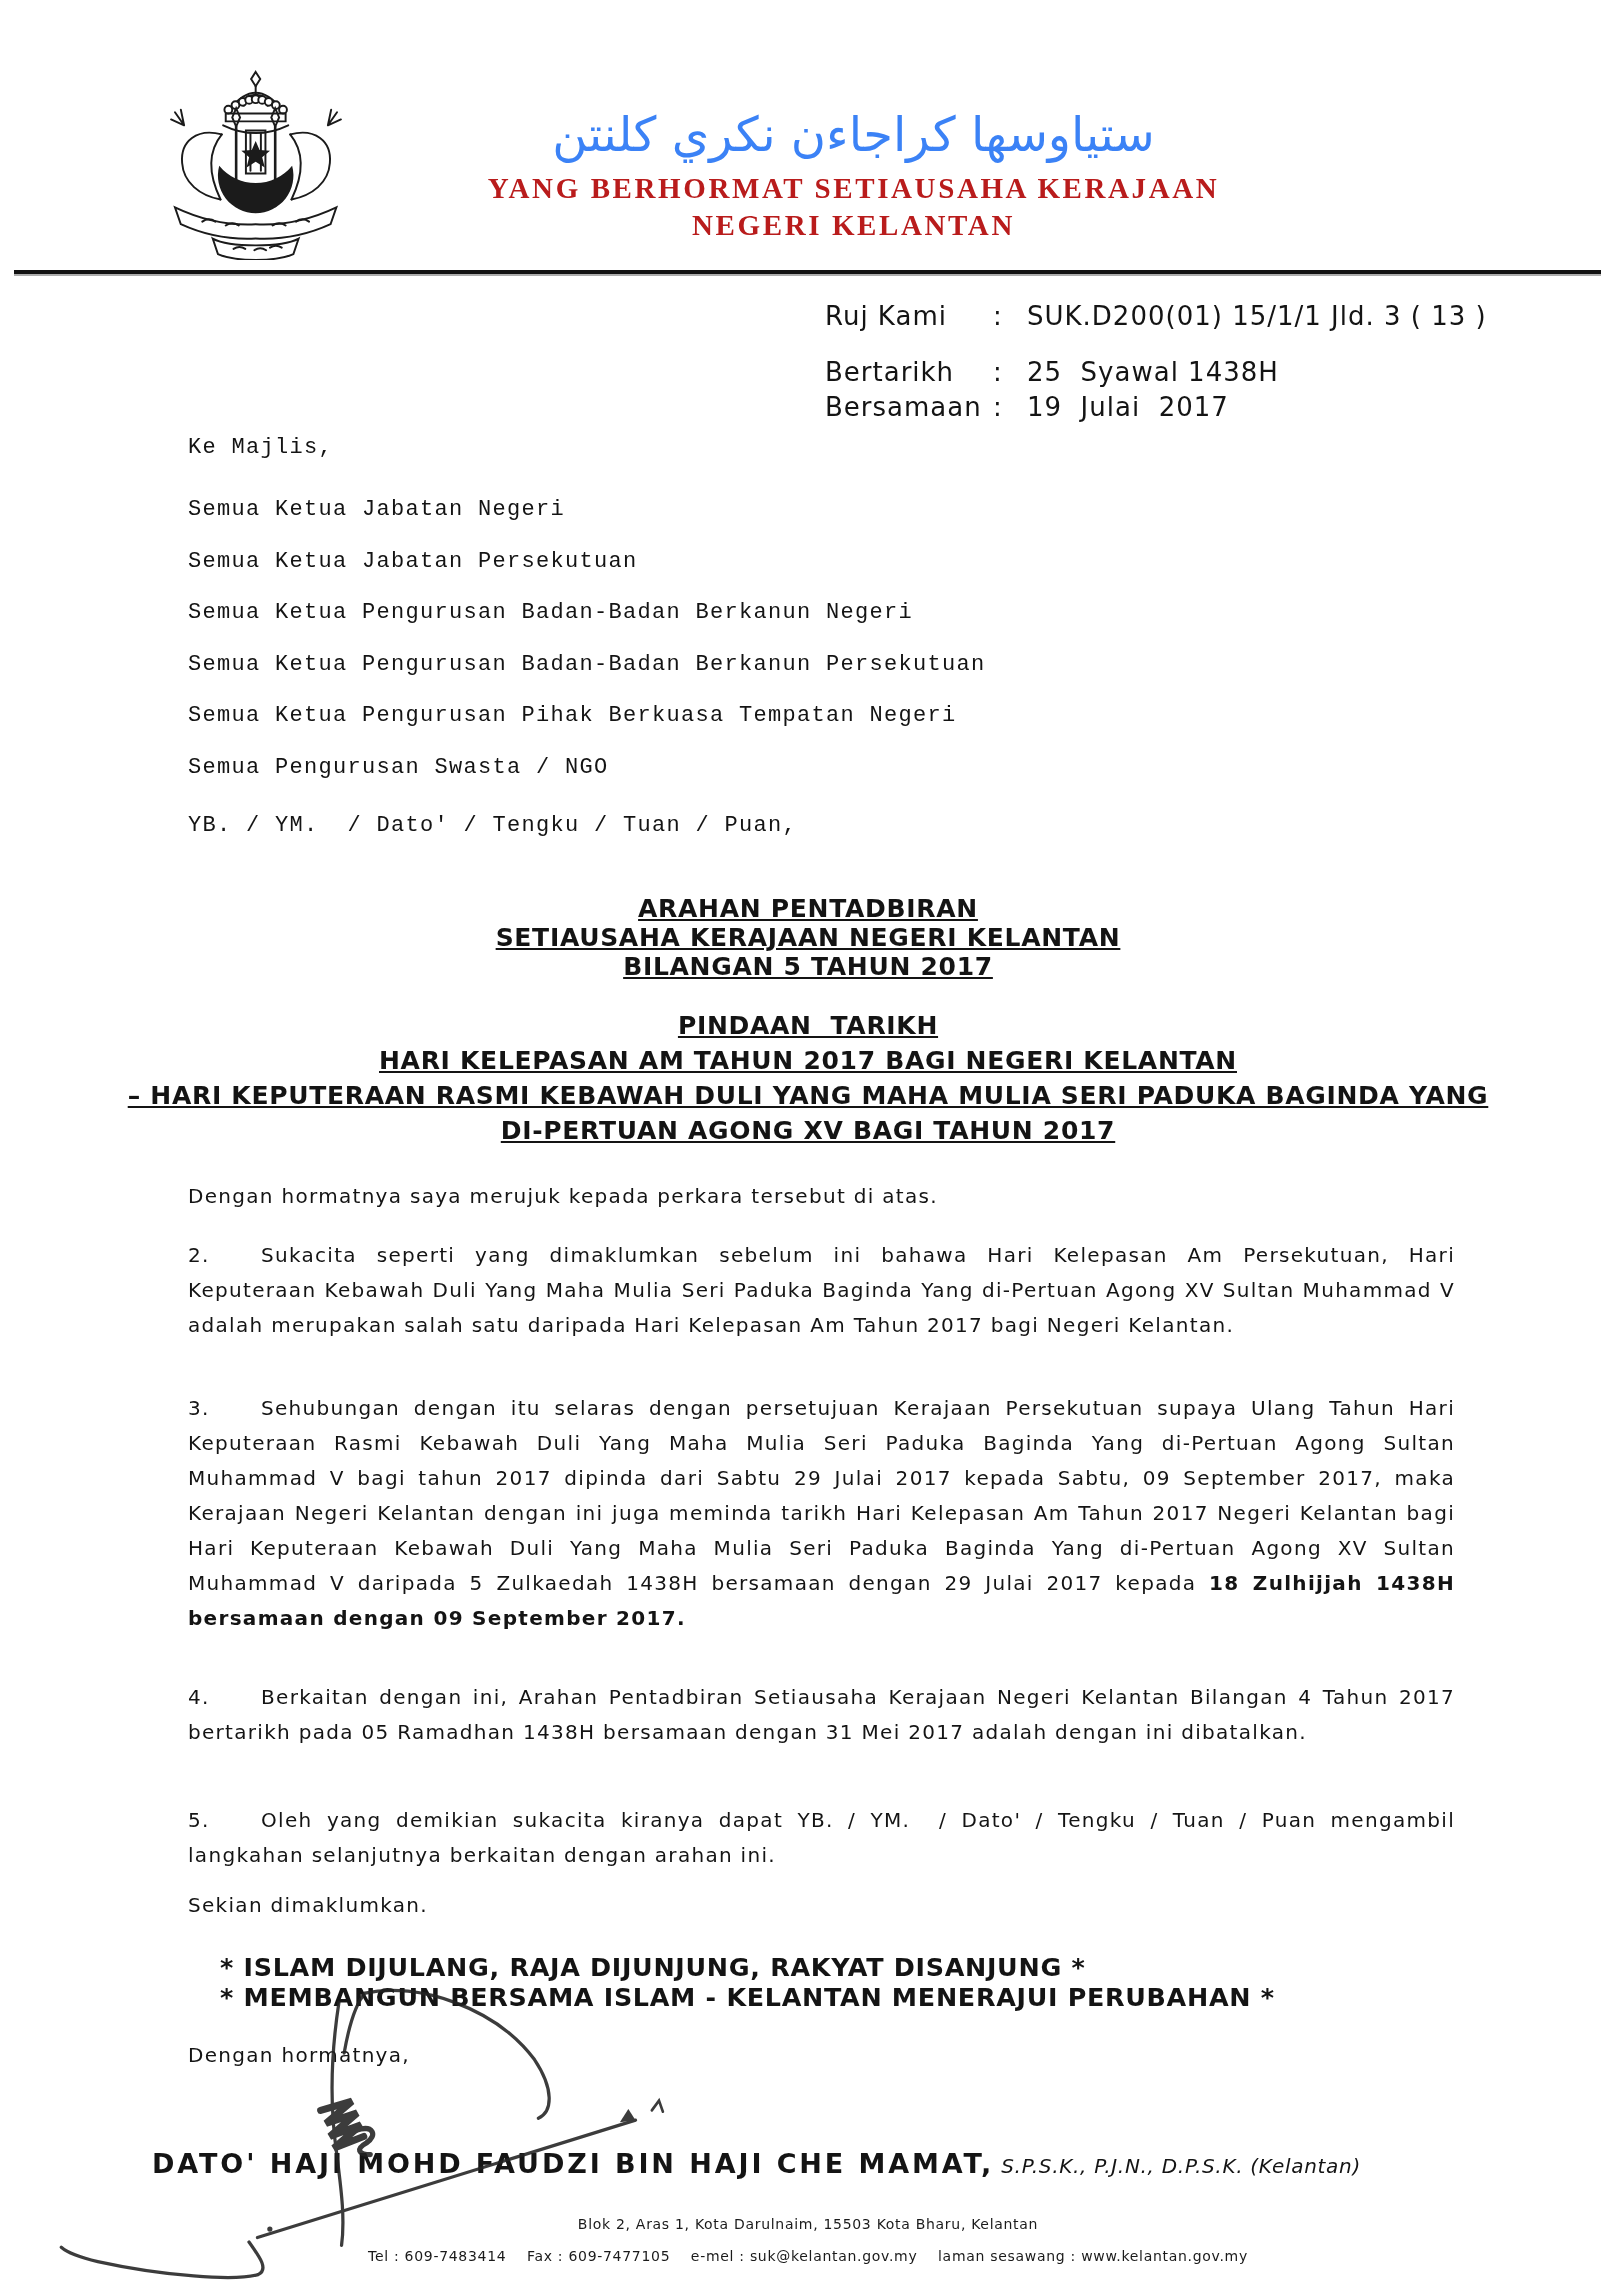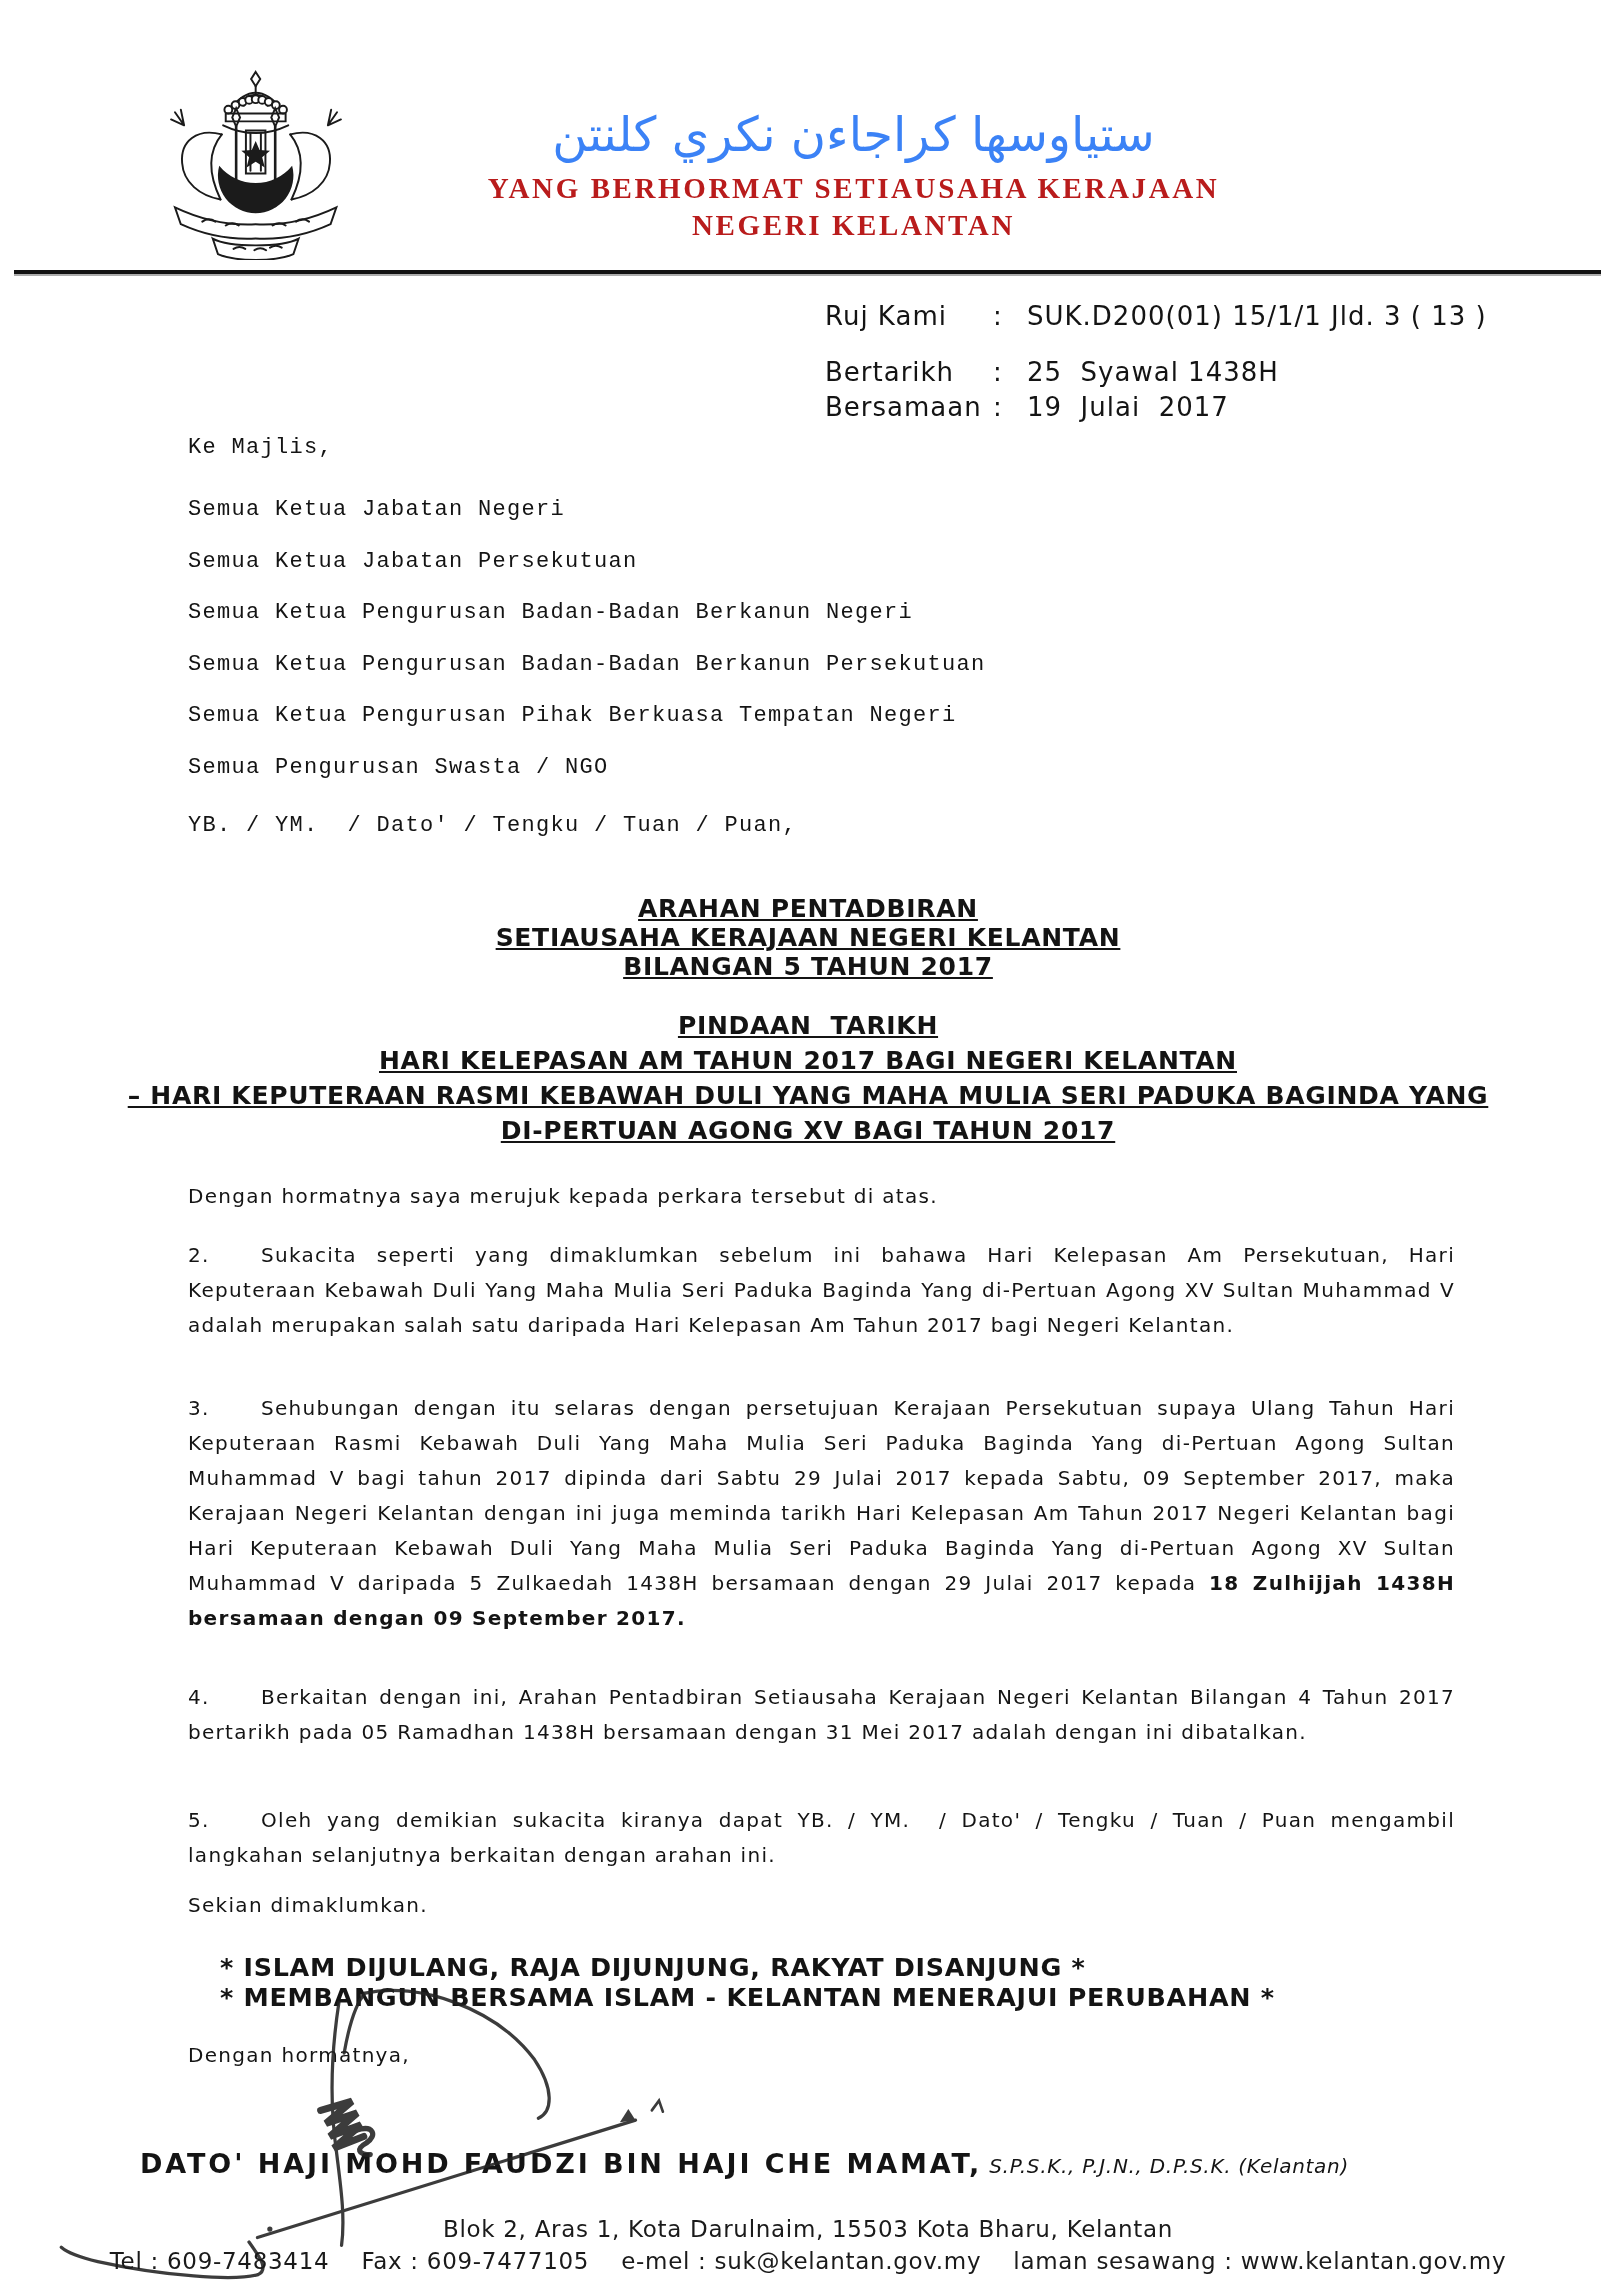--- a/index.html
+++ b/index.html
@@ -28,24 +28,24 @@
   .bodyblock{left:188px;width:1267px;font-size:20px;letter-spacing:1.3px;line-height:35px;}
   .rec{left:188px;width:1267px;font-size:22px;letter-spacing:1.3px;font-family:Liberation Mono, monospace;}
   .para{text-align:justify;margin:0;}
   .pnum{display:inline-block;width:73px;}
   .centerblock{left:0;width:1616px;text-align:center;font-weight:bold;
                font-size:25px;letter-spacing:0.7px;text-decoration:underline;}
   .tline{line-height:29px;}
   .sline{line-height:35px;}
   .slogan{left:188px;width:1304px;font-weight:bold;font-size:25.4px;letter-spacing:0.7px;margin-left:32px;}
   
-  .nameline{left:140px;width:1434px;font-size:27px;}
+  .nameline{left:152px;width:1434px;font-size:27px;}
   .name-bold{font-weight:bold;letter-spacing:2.9px;}
   .name-hon{font-style:italic;font-size:20px;letter-spacing:0.7px;}
-  .footerline{left:0;width:1616px;text-align:center;font-size:23px;letter-spacing:0.7px;color:#1a1a1a;}
+  .footerline{left:0;width:1616px;text-align:center;font-size:14px;letter-spacing:0.7px;color:#1a1a1a;}
   .sig{left:0;top:1942px;width:717px;height:342px;pointer-events:none;}
 </style>
 </head>
 <body>
 
 <svg class="abs crest" viewBox="0 0 285 295" fill="none" stroke="#1b1b1b" stroke-width="3" stroke-linecap="round">
 
   <path d="M142 6 l7 11 l-7 11 l-7 -11 Z"></path>
   <line x1="142" y1="28" x2="142" y2="42"></line>
 

